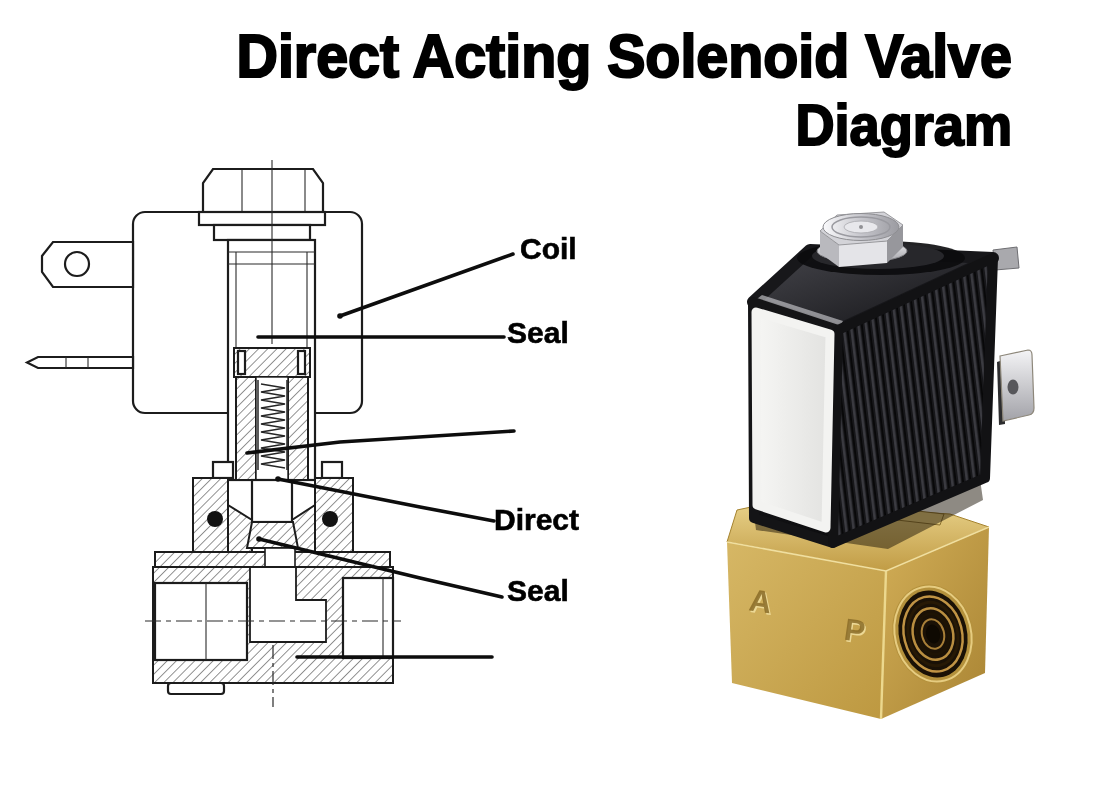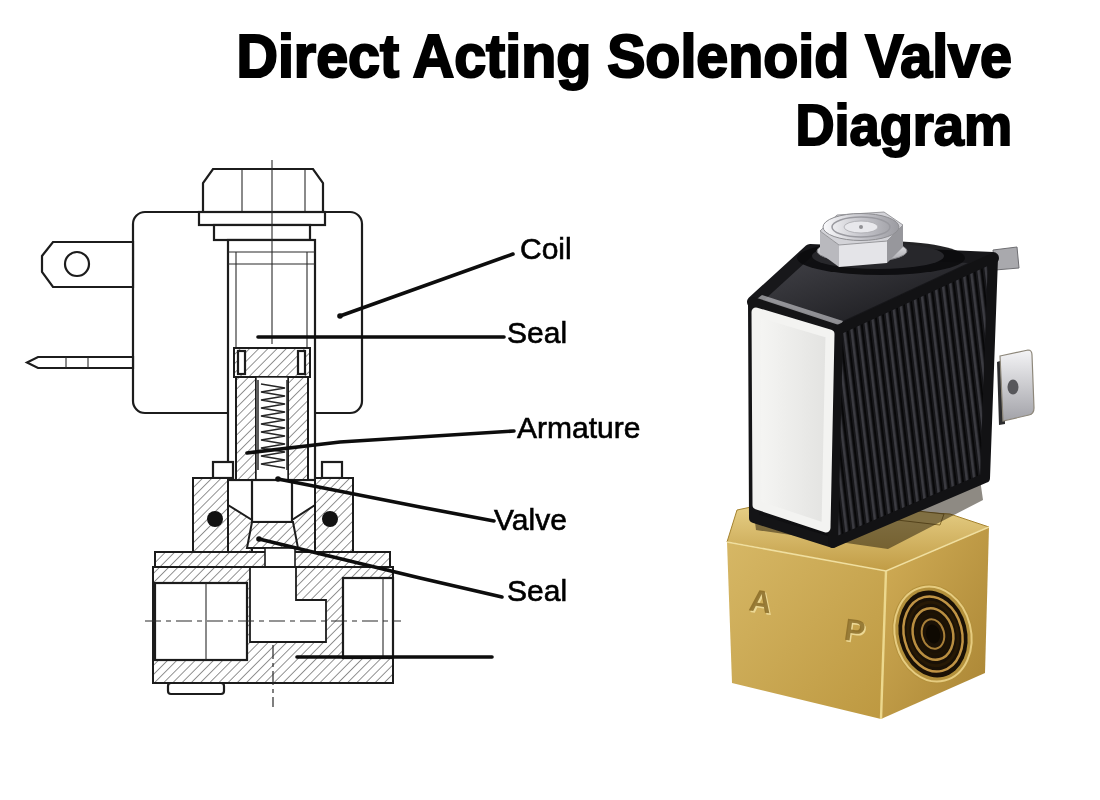--- a/index.html
+++ b/index.html
@@ -4,21 +4,21 @@
 <style>
   html,body{margin:0;padding:0;background:#fff;}
   .page{position:relative;width:1040px;height:800px;background:#fff;overflow:hidden;
         font-family:"Liberation Sans",sans-serif;}
   .title{position:absolute;top:26px;right:28px;margin:0;color:#000;font-weight:bold;
          font-size:61px;line-height:1;white-space:nowrap;text-align:right;
          -webkit-text-stroke:2.2px #000;transform:scaleX(.94);transform-origin:top right;}
   .subtitle{position:absolute;top:97px;right:28px;margin:0;color:#000;font-weight:bold;
          font-size:57px;line-height:1;white-space:nowrap;text-align:right;
          -webkit-text-stroke:2px #000;transform:scaleX(.95);transform-origin:top right;}
-  .lbl{position:absolute;color:#000;font-weight:normal;font-size:30px;line-height:1.1;
+  .lbl{position:absolute;color:#000;font-weight:bold;font-size:30px;line-height:1.1;
        white-space:nowrap;-webkit-text-stroke:.6px #000;}
   .lbl-coil{left:520px;top:232px;}
   .lbl-core{left:507px;top:316px;}
   .lbl-armature{left:517px;top:411px;}
   .lbl-spring{left:494px;top:503px;}
   .lbl-seal{left:507px;top:574px;}
   .lbl-valve-body{left:494px;top:632px;}
   svg{position:absolute;left:0;top:0;}
   .out{fill:#fff;stroke:#1c1c1c;stroke-width:2.2;}
   .ht{fill:url(#hatch);stroke:#1c1c1c;stroke-width:2;}
@@ -229,17 +229,16 @@
         <ellipse cx="861" cy="227" rx="38" ry="13.5" fill="url(#chromeH)" stroke="#8e8e92" stroke-width="1"></ellipse>
         <ellipse cx="861" cy="227" rx="29" ry="10" fill="none" stroke="#9a9aa0" stroke-width="1.5"></ellipse>
         <ellipse cx="861" cy="227" rx="17" ry="6" fill="#e8e8ec" stroke="#aaaaae" stroke-width="0.8"></ellipse>
         <circle cx="861" cy="227" r="2" fill="#909095"></circle>
       </g>
     </g>
   </svg>
 
   <div class="lbl lbl-coil">Coil</div>
   <div class="lbl lbl-core">Seal</div>
-  <div class="lbl lbl-armature">Armature</div>
-  <div class="lbl lbl-spring">Valve</div>
+  <div class="lbl lbl-spring">Direct</div>
   <div class="lbl lbl-seal">Seal</div>
 
 </div>
 
 </body></html>

